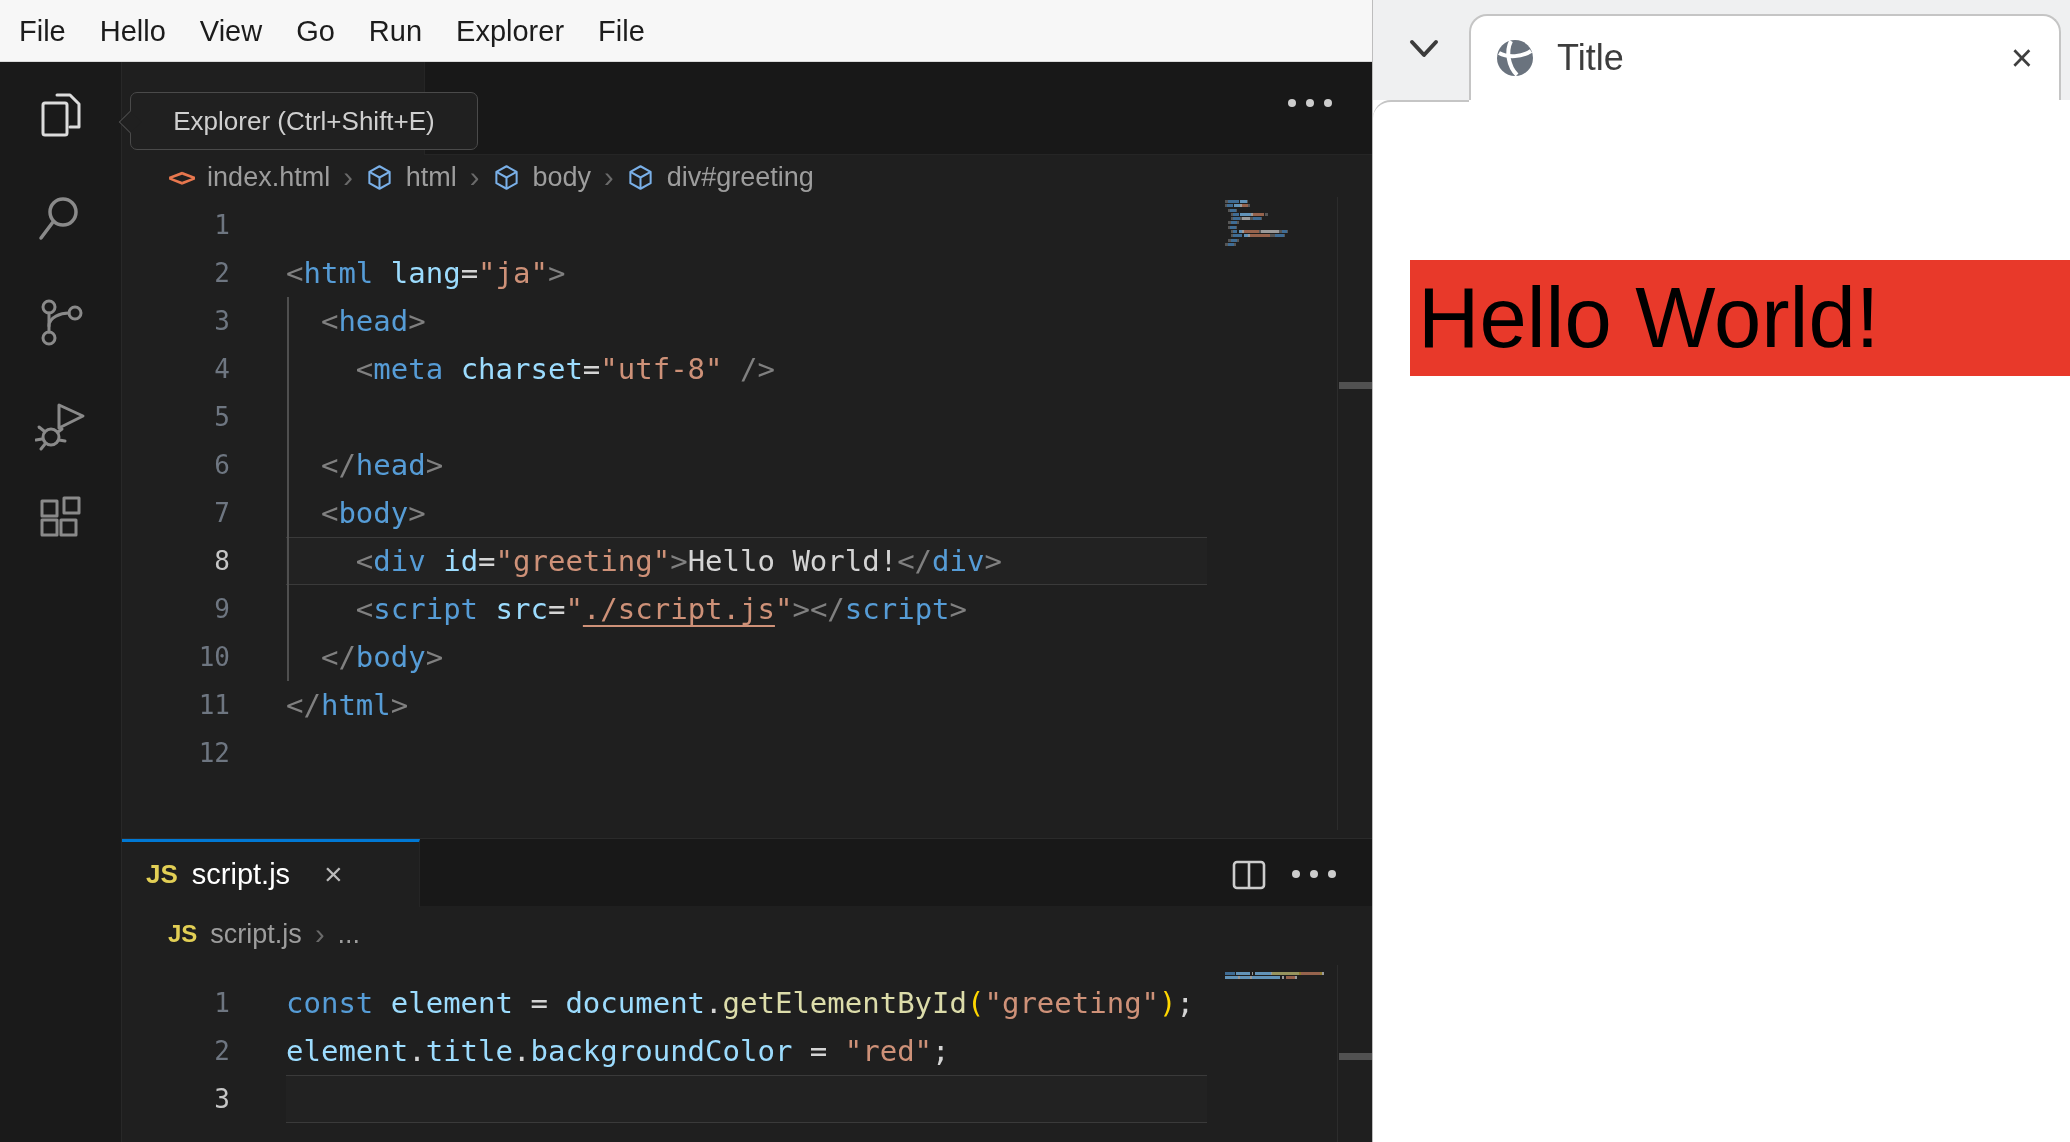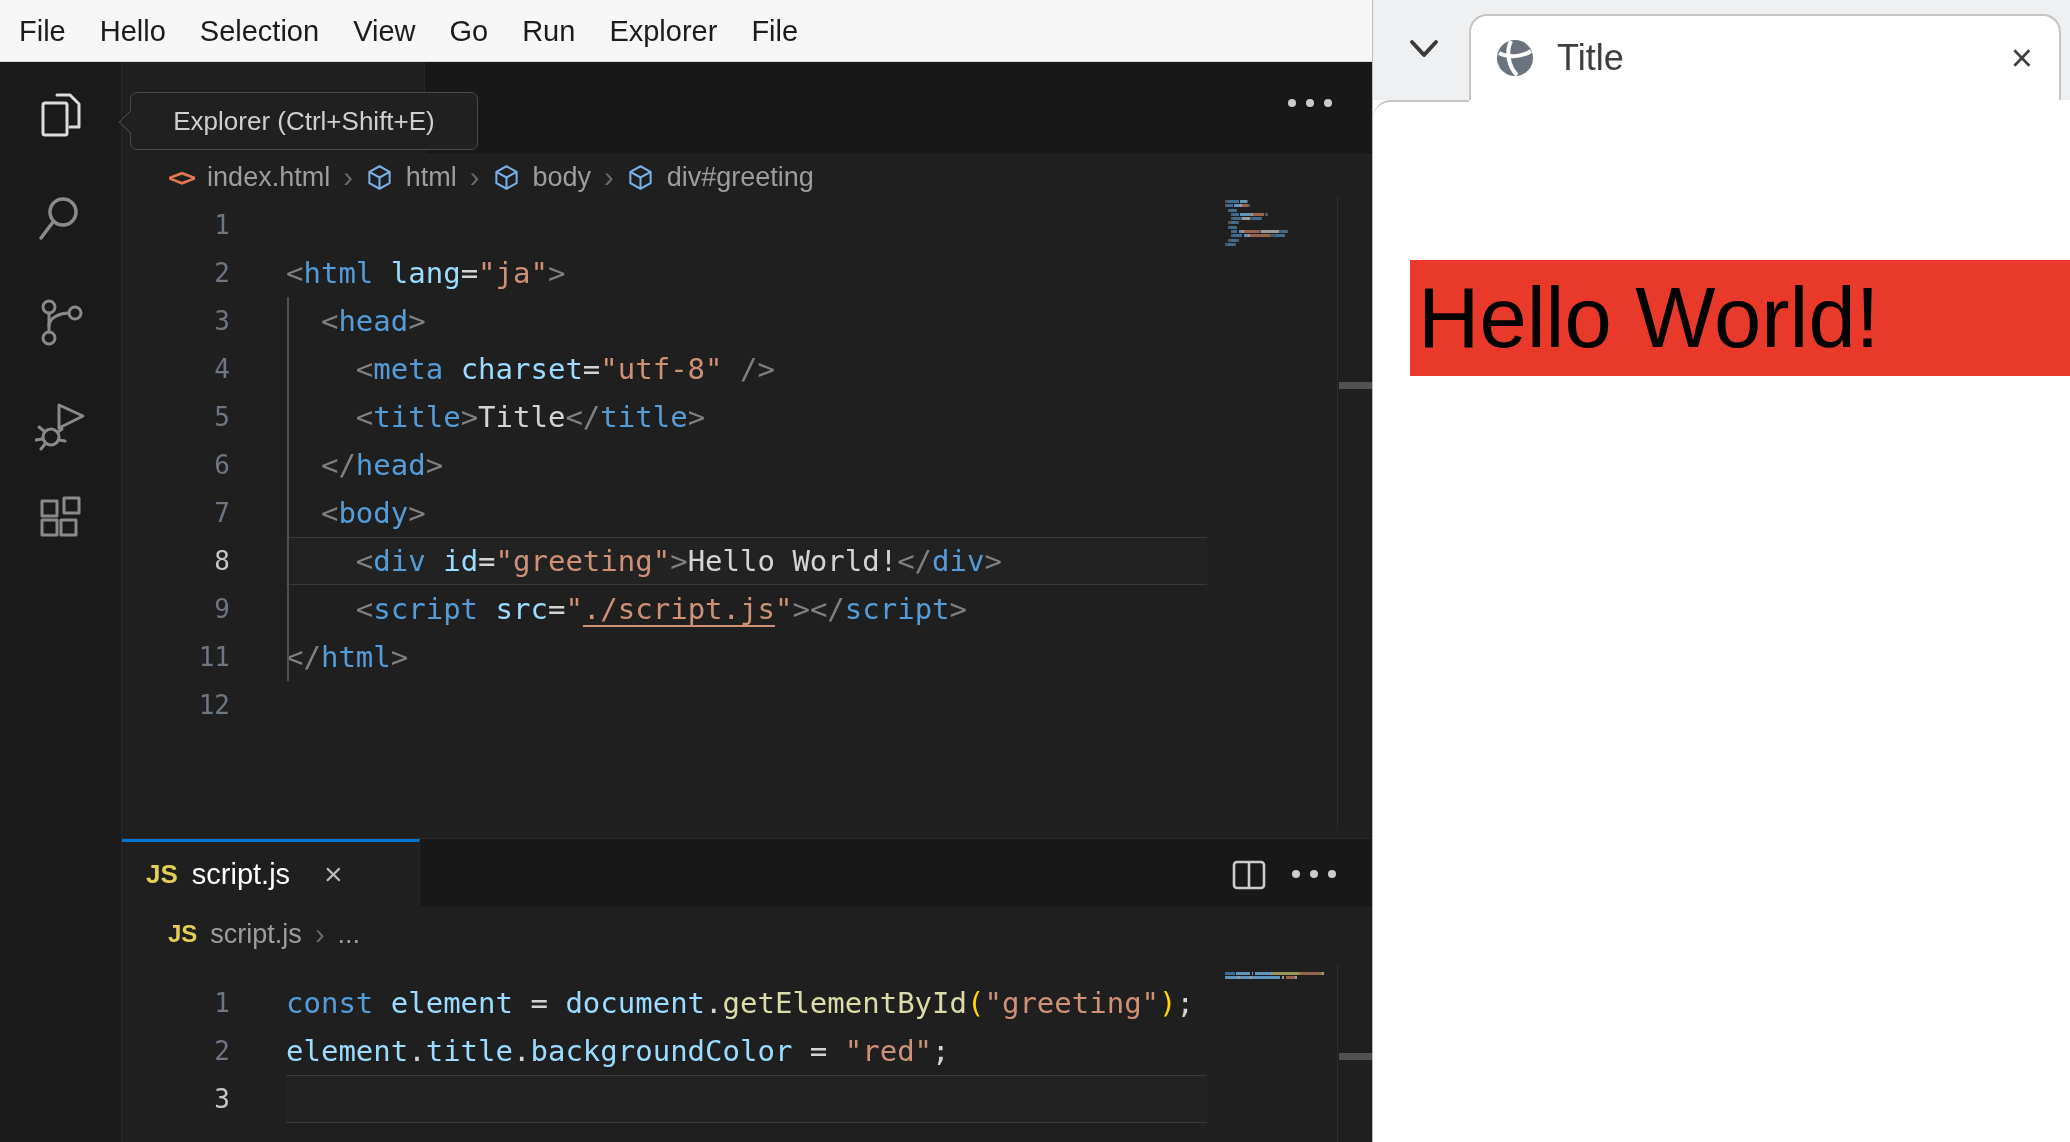--- a/index.html
+++ b/index.html
@@ -119,21 +119,20 @@
 </head>
 <body>
 
 <div id="stage">
 
   <div class="vscode">
 
     <div class="menubar">
       <span class="mi">File</span>
       <span class="mi">Hello</span>
-      <span class="mi">Selection</span>
       <span class="mi">View</span>
       <span class="mi">Go</span>
       <span class="mi">Run</span>
       <span class="mi">Explorer</span>
       <span class="mi">File</span>
     </div>
 
     <div class="activitybar">
       <div class="ab-item active" style="top:27px">
         <svg viewBox="0 0 52 52">
@@ -224,38 +223,41 @@
         <div class="cl">
           <span class="ln">3</span>
           <span class="lc"><span class="c-x">  </span><span class="c-p">&lt;</span><span class="c-t">head</span><span class="c-p">&gt;</span></span>
         </div>
         <div class="cl">
           <span class="ln">4</span>
           <span class="lc"><span class="c-x">    </span><span class="c-p">&lt;</span><span class="c-t">meta</span><span class="c-x"> </span><span class="c-a">charset</span><span class="c-o">=</span><span class="c-s">"utf-8"</span><span class="c-x"> </span><span class="c-p">/&gt;</span></span>
         </div>
         <div class="cl">
           <span class="ln">5</span>
-          <span class="lc"><span class="c-x">    </span><span class="c-p">&lt;</span><span class="c-t">title</span><span class="c-p">&gt;</span><span class="c-x">Title</span><span class="c-p">&lt;/</span><span class="c-t">title</span><span class="c-p">&gt;</span></span>
         </div>
         <div class="cl">
           <span class="ln">6</span>
           <span class="lc"><span class="c-x">  </span><span class="c-p">&lt;/</span><span class="c-t">head</span><span class="c-p">&gt;</span></span>
         </div>
         <div class="cl">
           <span class="ln">7</span>
           <span class="lc"><span class="c-x">  </span><span class="c-p">&lt;</span><span class="c-t">body</span><span class="c-p">&gt;</span></span>
         </div>
         <div class="cl active">
           <div class="hl"></div>
           <span class="ln">8</span>
           <span class="lc"><span class="c-x">    </span><span class="c-p">&lt;</span><span class="c-t">div</span><span class="c-x"> </span><span class="c-a">id</span><span class="c-o">=</span><span class="c-s">"greeting"</span><span class="c-p">&gt;</span><span class="c-x">Hello World!</span><span class="c-p">&lt;/</span><span class="c-t">div</span><span class="c-p">&gt;</span></span>
         </div>
         <div class="cl">
           <span class="ln">9</span>
           <span class="lc"><span class="c-x">    </span><span class="c-p">&lt;</span><span class="c-t">script</span><span class="c-x"> </span><span class="c-a">src</span><span class="c-o">=</span><span class="c-s">"</span><span class="c-sl">./script.js</span><span class="c-s">"</span><span class="c-p">&gt;</span><span class="c-p">&lt;/</span><span class="c-t">script</span><span class="c-p">&gt;</span></span>
+        </div>
+        <div class="cl">
+          <span class="ln">10</span>
+          <span class="lc"><span class="c-x">  </span><span class="c-p">&lt;/</span><span class="c-t">body</span><span class="c-p">&gt;</span></span>
         </div>
         <div class="cl">
           <span class="ln">11</span>
           <span class="lc"><span class="c-p">&lt;/</span><span class="c-t">html</span><span class="c-p">&gt;</span></span>
         </div>
         <div class="cl">
           <span class="ln">12</span>
           <span class="lc"></span>
         </div>
       </div>

